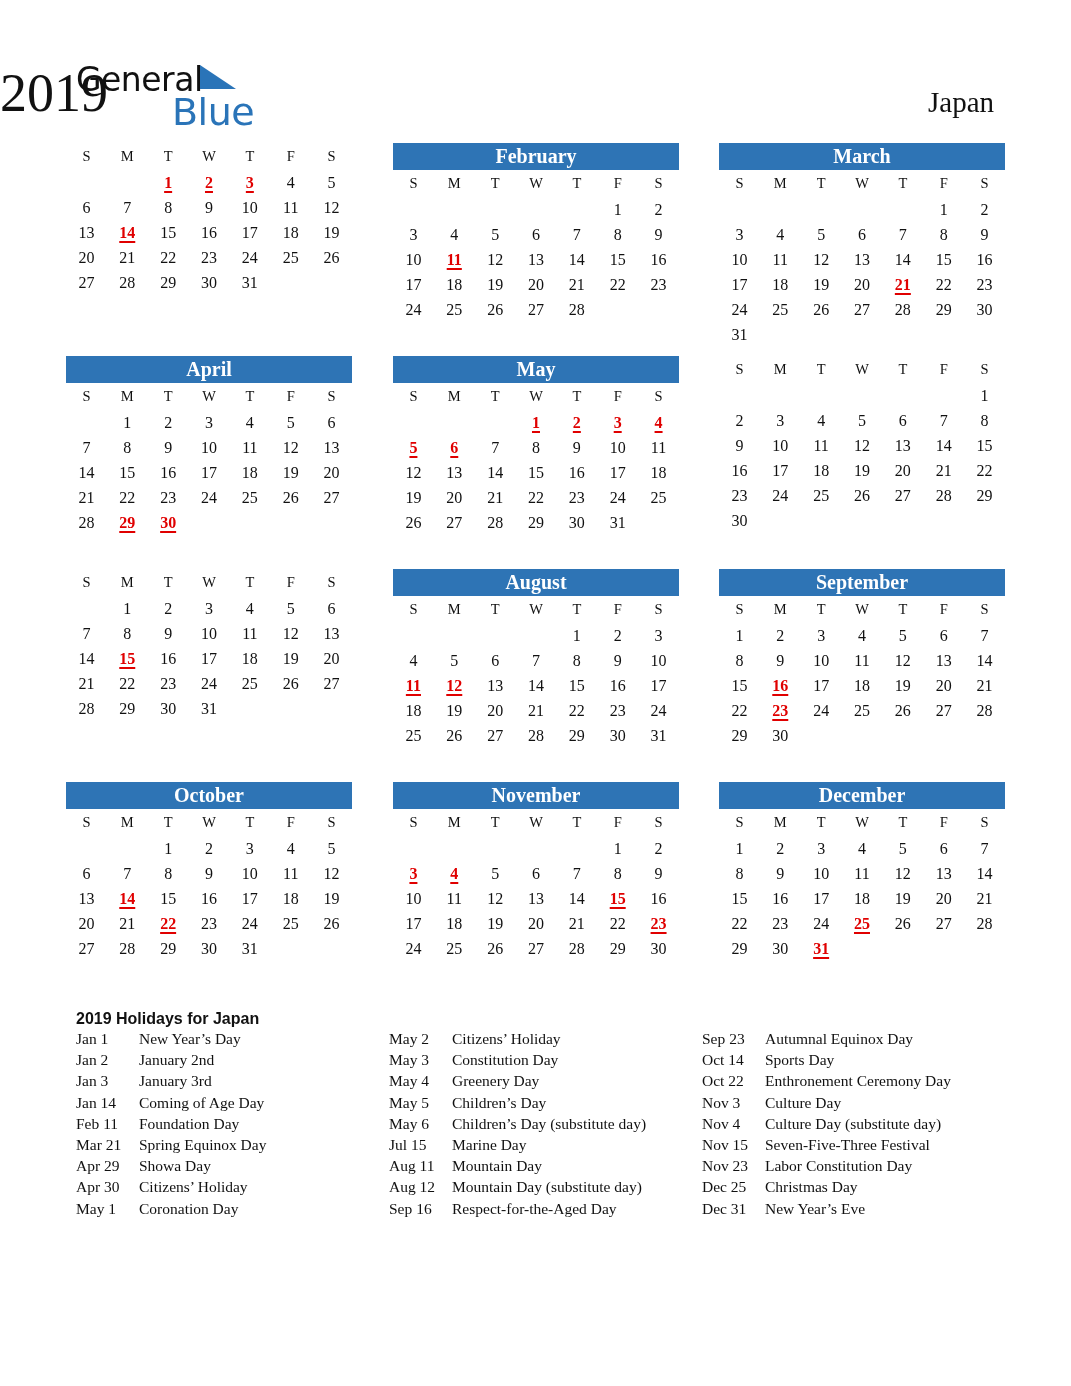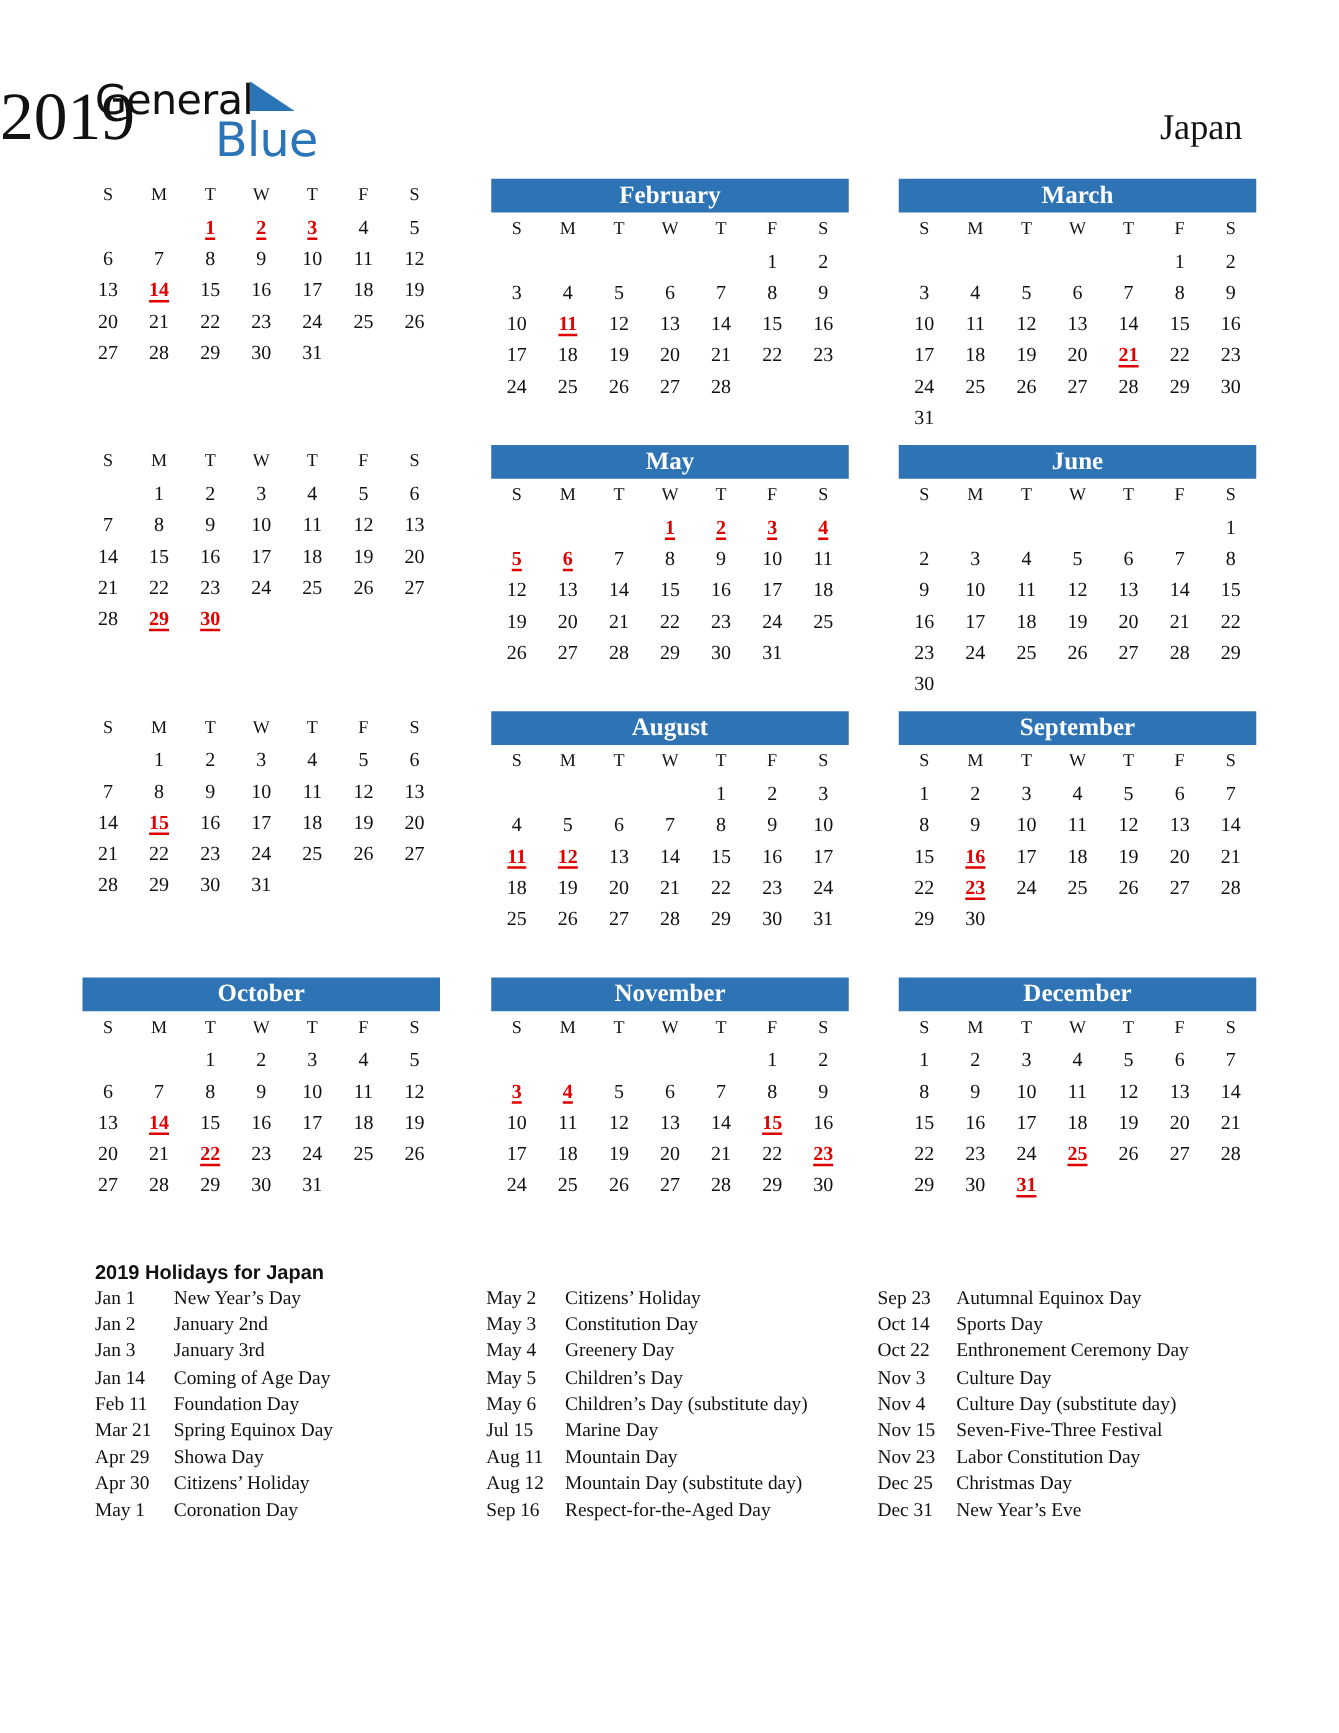--- a/index.html
+++ b/index.html
@@ -167,20 +167,21 @@
         <div class="day">25</div>
         <div class="day">26</div>
         <div class="day">27</div>
         <div class="day">28</div>
         <div class="day">29</div>
         <div class="day">30</div>
         <div class="day">31</div>
       </div>
     </div>
     <div class="month" style="left: 66px; top: 356px;">
+      <div class="hdr">April</div>
       <div class="grid">
         <div class="dow">S</div>
         <div class="dow">M</div>
         <div class="dow">T</div>
         <div class="dow">W</div>
         <div class="dow">T</div>
         <div class="dow">F</div>
         <div class="dow">S</div>
         <div class="day"></div>
         <div class="day">1</div>
@@ -255,21 +256,20 @@
         <div class="day">25</div>
         <div class="day">26</div>
         <div class="day">27</div>
         <div class="day">28</div>
         <div class="day">29</div>
         <div class="day">30</div>
         <div class="day">31</div>
       </div>
     </div>
     <div class="month" style="left: 719px; top: 356px;">
-      <div class="hdr">June</div>
       <div class="grid">
         <div class="dow">S</div>
         <div class="dow">M</div>
         <div class="dow">T</div>
         <div class="dow">W</div>
         <div class="dow">T</div>
         <div class="dow">F</div>
         <div class="dow">S</div>
         <div class="day"></div>
         <div class="day"></div>

